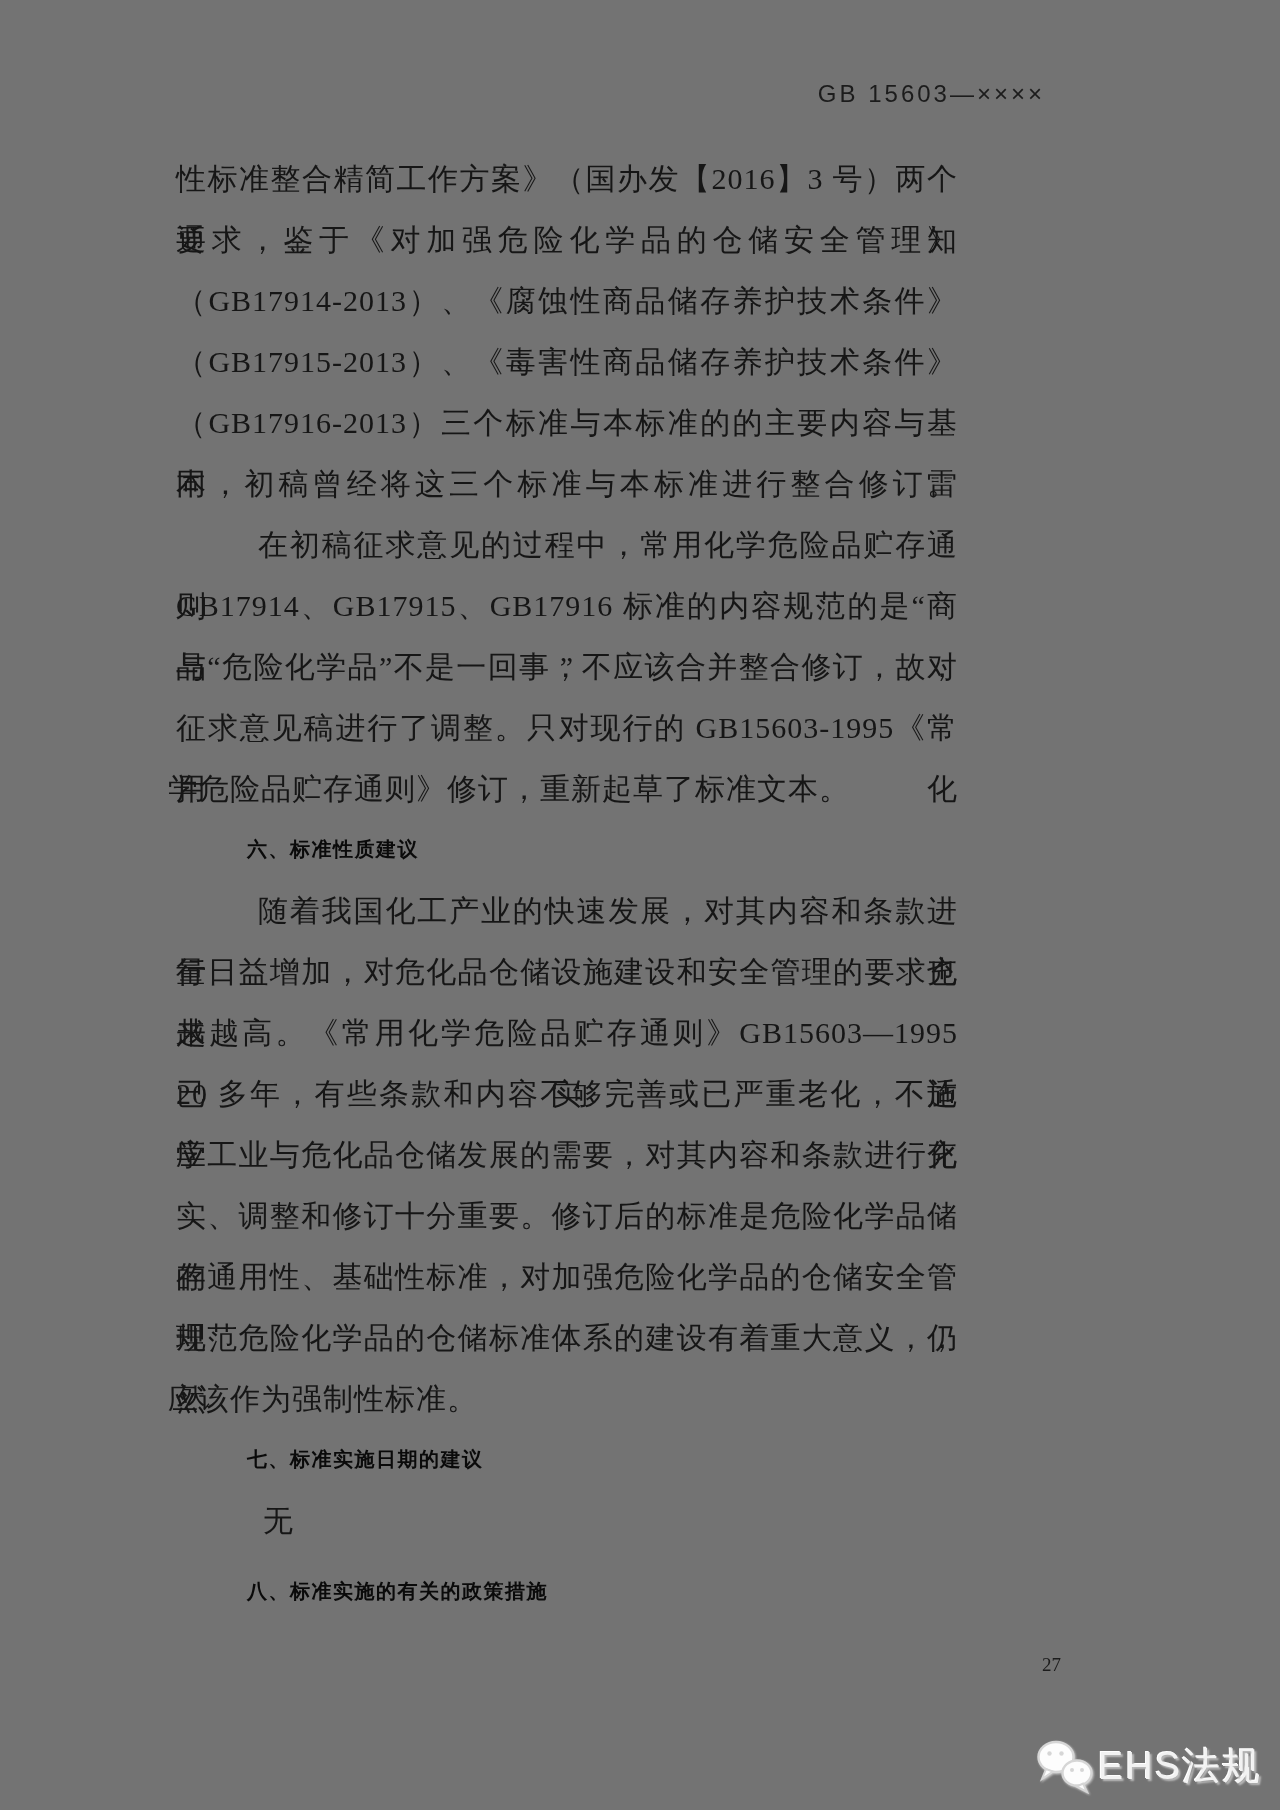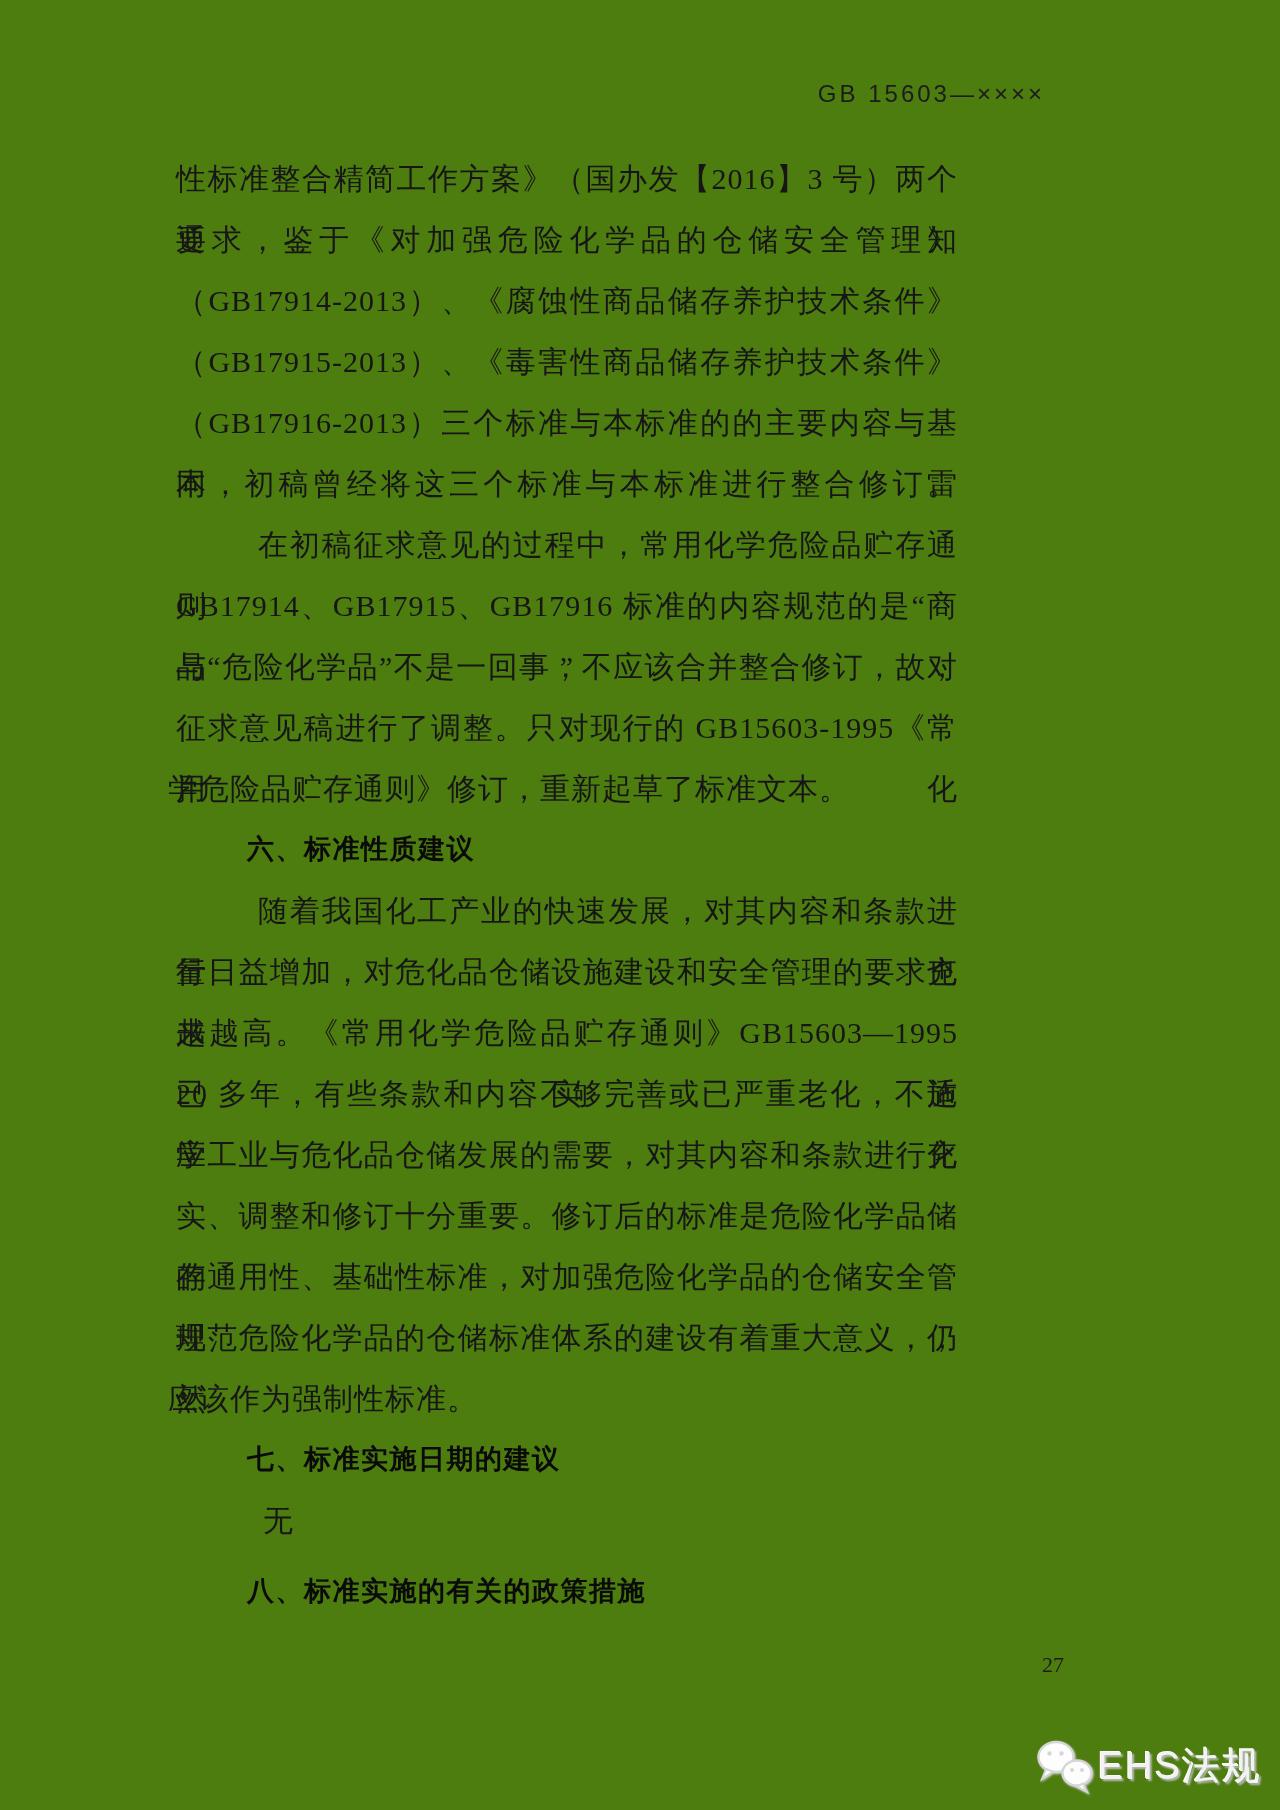--- a/index.html
+++ b/index.html
@@ -4,21 +4,21 @@
 <style>
   html, body { margin: 0; padding: 0; }
   body {
     width: 1280px; height: 1810px;
     background: #ffffff;
     font-family: "Liberation Serif", "DejaVu Serif", serif;
     color: #141414;
     position: relative;
     overflow: hidden;
   }
-  .page { position: absolute; inset: 0; background: #4d7c0f; }
+  .page { position: absolute; inset: 0; background: #737373; }
 
   
   .std-header {
     position: absolute;
     top: 80px; right: 235px;
     font-family: "Liberation Sans", "DejaVu Sans", sans-serif;
     font-size: 24px; line-height: 28px;
     letter-spacing: 3px;
     color: #1c1c1c;
     white-space: nowrap;
@@ -43,33 +43,33 @@
     text-align-last: justify;
     text-justify: inter-character;
     margin-left: 8px;
   }
   .ln.end   { text-align: left; }
   .ln.indent { text-indent: 82px; }
   .ln.blank-indent { padding-left: 95px; letter-spacing: 2px; }
   .ln.h {
     font-family: "Liberation Sans", "DejaVu Sans", sans-serif;
     font-weight: 700;
-    font-size: 27px;
+    font-size: 20px;
     letter-spacing: 1.5px;
     padding-left: 79px;
     color: #0a0a0a;
     text-align: left;
   }
   .ln.h8 { margin-top: 10px; }
 
   
   .pageno {
     position: absolute;
     left: 1042px; top: 1650px;
-    font-size: 22px; line-height: 30px;
+    font-size: 19px; line-height: 30px;
     color: #1c1c1c;
     font-family: "Liberation Serif", "DejaVu Serif", serif;
   }
 
   
   .watermark {
     position: absolute;
     right: 18px; top: 1736px;
     display: flex; align-items: center; gap: 0;
   }

